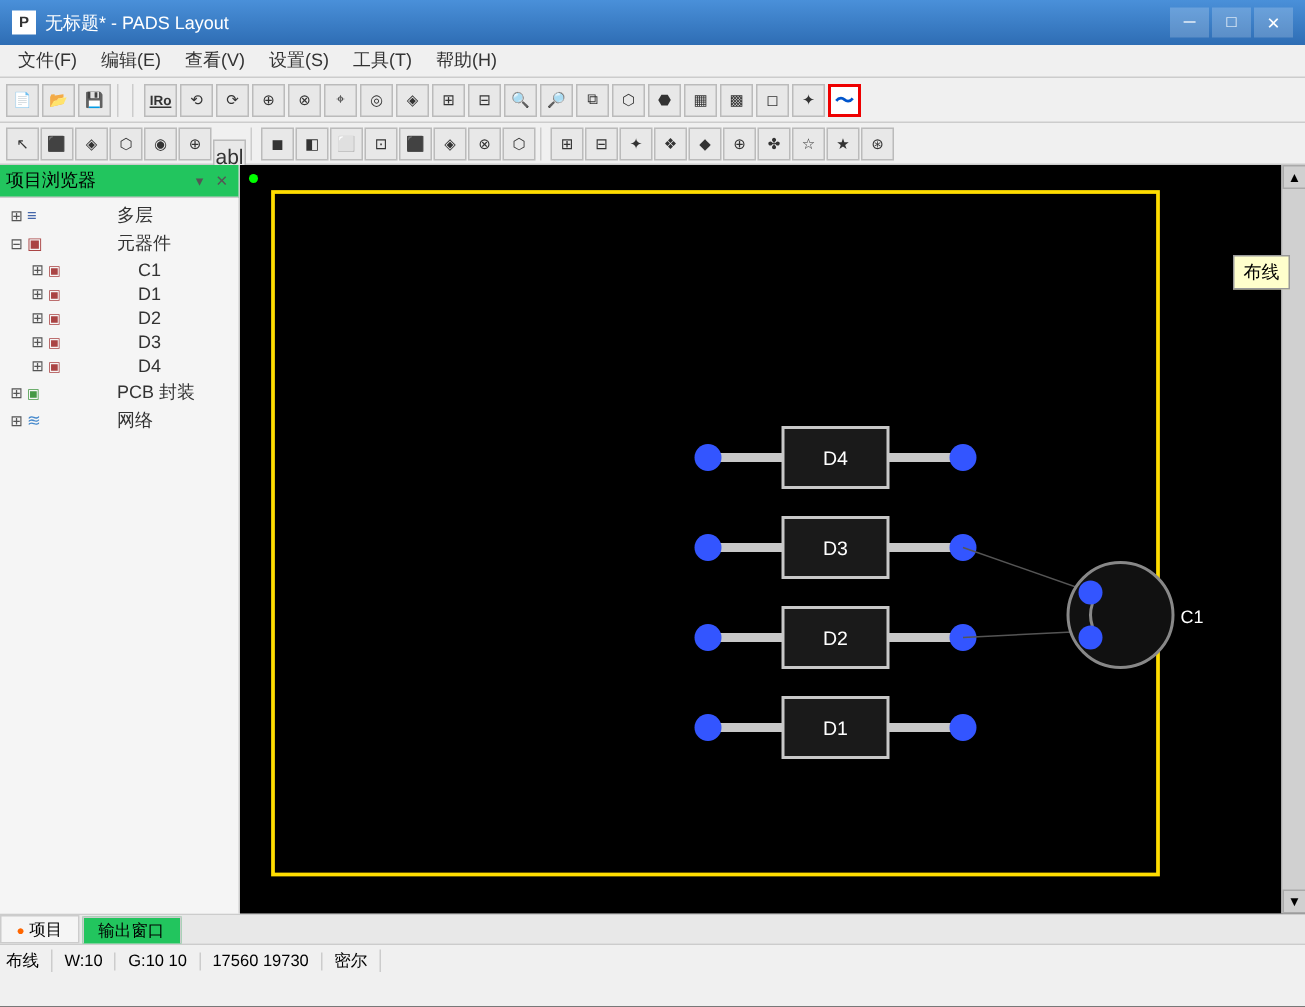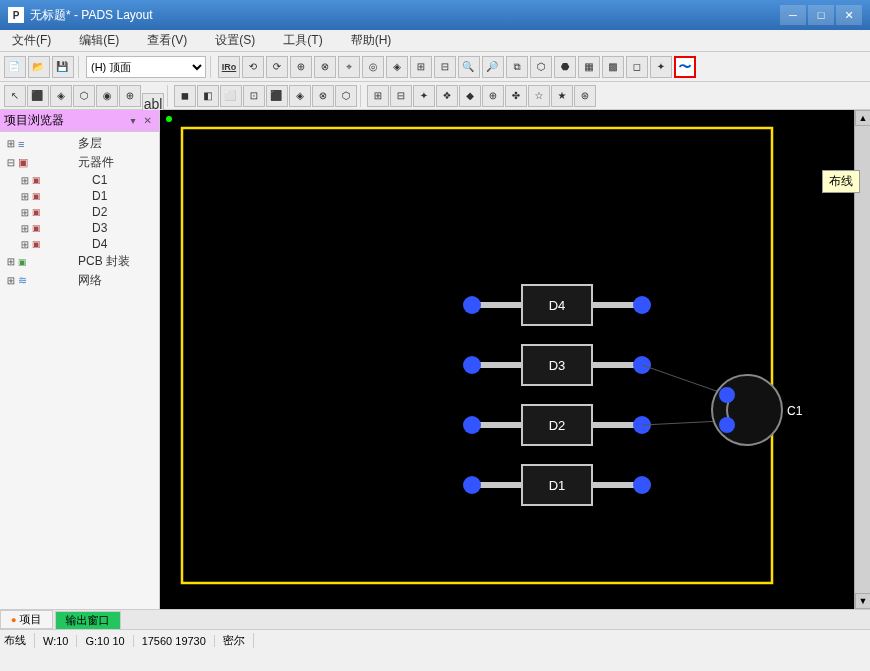--- a/index.html
+++ b/index.html
@@ -22,21 +22,20 @@
     .title-btn { width: 26px; height: 20px; background: rgba(255,255,255,0.2); border: none; color: white; cursor: pointer; font-size: 11px; display: flex; align-items: center; justify-content: center; }
 
     
     .menu-bar {
       height: 22px;
       background: #f0f0f0;
       display: flex;
       align-items: center;
       padding: 0 4px;
       border-bottom: 1px solid #ccc;
-      gap: 12px;
     }
     .menu-item {
       padding: 2px 8px;
       cursor: pointer;
       font-size: 12px;
       color: #333;
     }
 
     
     .toolbar1 {
@@ -88,21 +87,21 @@
     
     .sidebar {
       width: 160px;
       background: #f5f5f5;
       border-right: 1px solid #ccc;
       display: flex;
       flex-direction: column;
     }
     .sidebar-header {
       height: 22px;
-      background: #f0abfc;
+      background: #22c55e;
       border-bottom: 1px solid #ccc;
       display: flex;
       align-items: center;
       justify-content: space-between;
       padding: 0 4px;
       font-size: 12px;
     }
     .sidebar-header-btns { display: flex; gap: 2px; }
     .sidebar-header-btn { font-size: 10px; cursor: pointer; padding: 1px 3px; color: #555; }
     .sidebar-content { flex: 1; overflow-y: auto; padding: 2px 0; }
@@ -229,23 +228,20 @@
   <span class="menu-item">设置(S)</span>
   <span class="menu-item">工具(T)</span>
   <span class="menu-item">帮助(H)</span>
 </div>
 
 <div class="toolbar1">
   <div class="tb-btn">📄</div>
   <div class="tb-btn">📂</div>
   <div class="tb-btn">💾</div>
   <div class="tb-separator"></div>
-  <select class="layer-select">
-    <option>(H) 顶面</option>
-  </select>
   <div class="tb-separator"></div>
   <div class="tb-btn" style="font-size:9px; font-weight:bold; color:#333;text-decoration:underline;">IRo</div>
   <div class="tb-btn">⟲</div>
   <div class="tb-btn">⟳</div>
   <div class="tb-btn">⊕</div>
   <div class="tb-btn">⊗</div>
   <div class="tb-btn">⌖</div>
   <div class="tb-btn">◎</div>
   <div class="tb-btn">◈</div>
   <div class="tb-btn">⊞</div>

